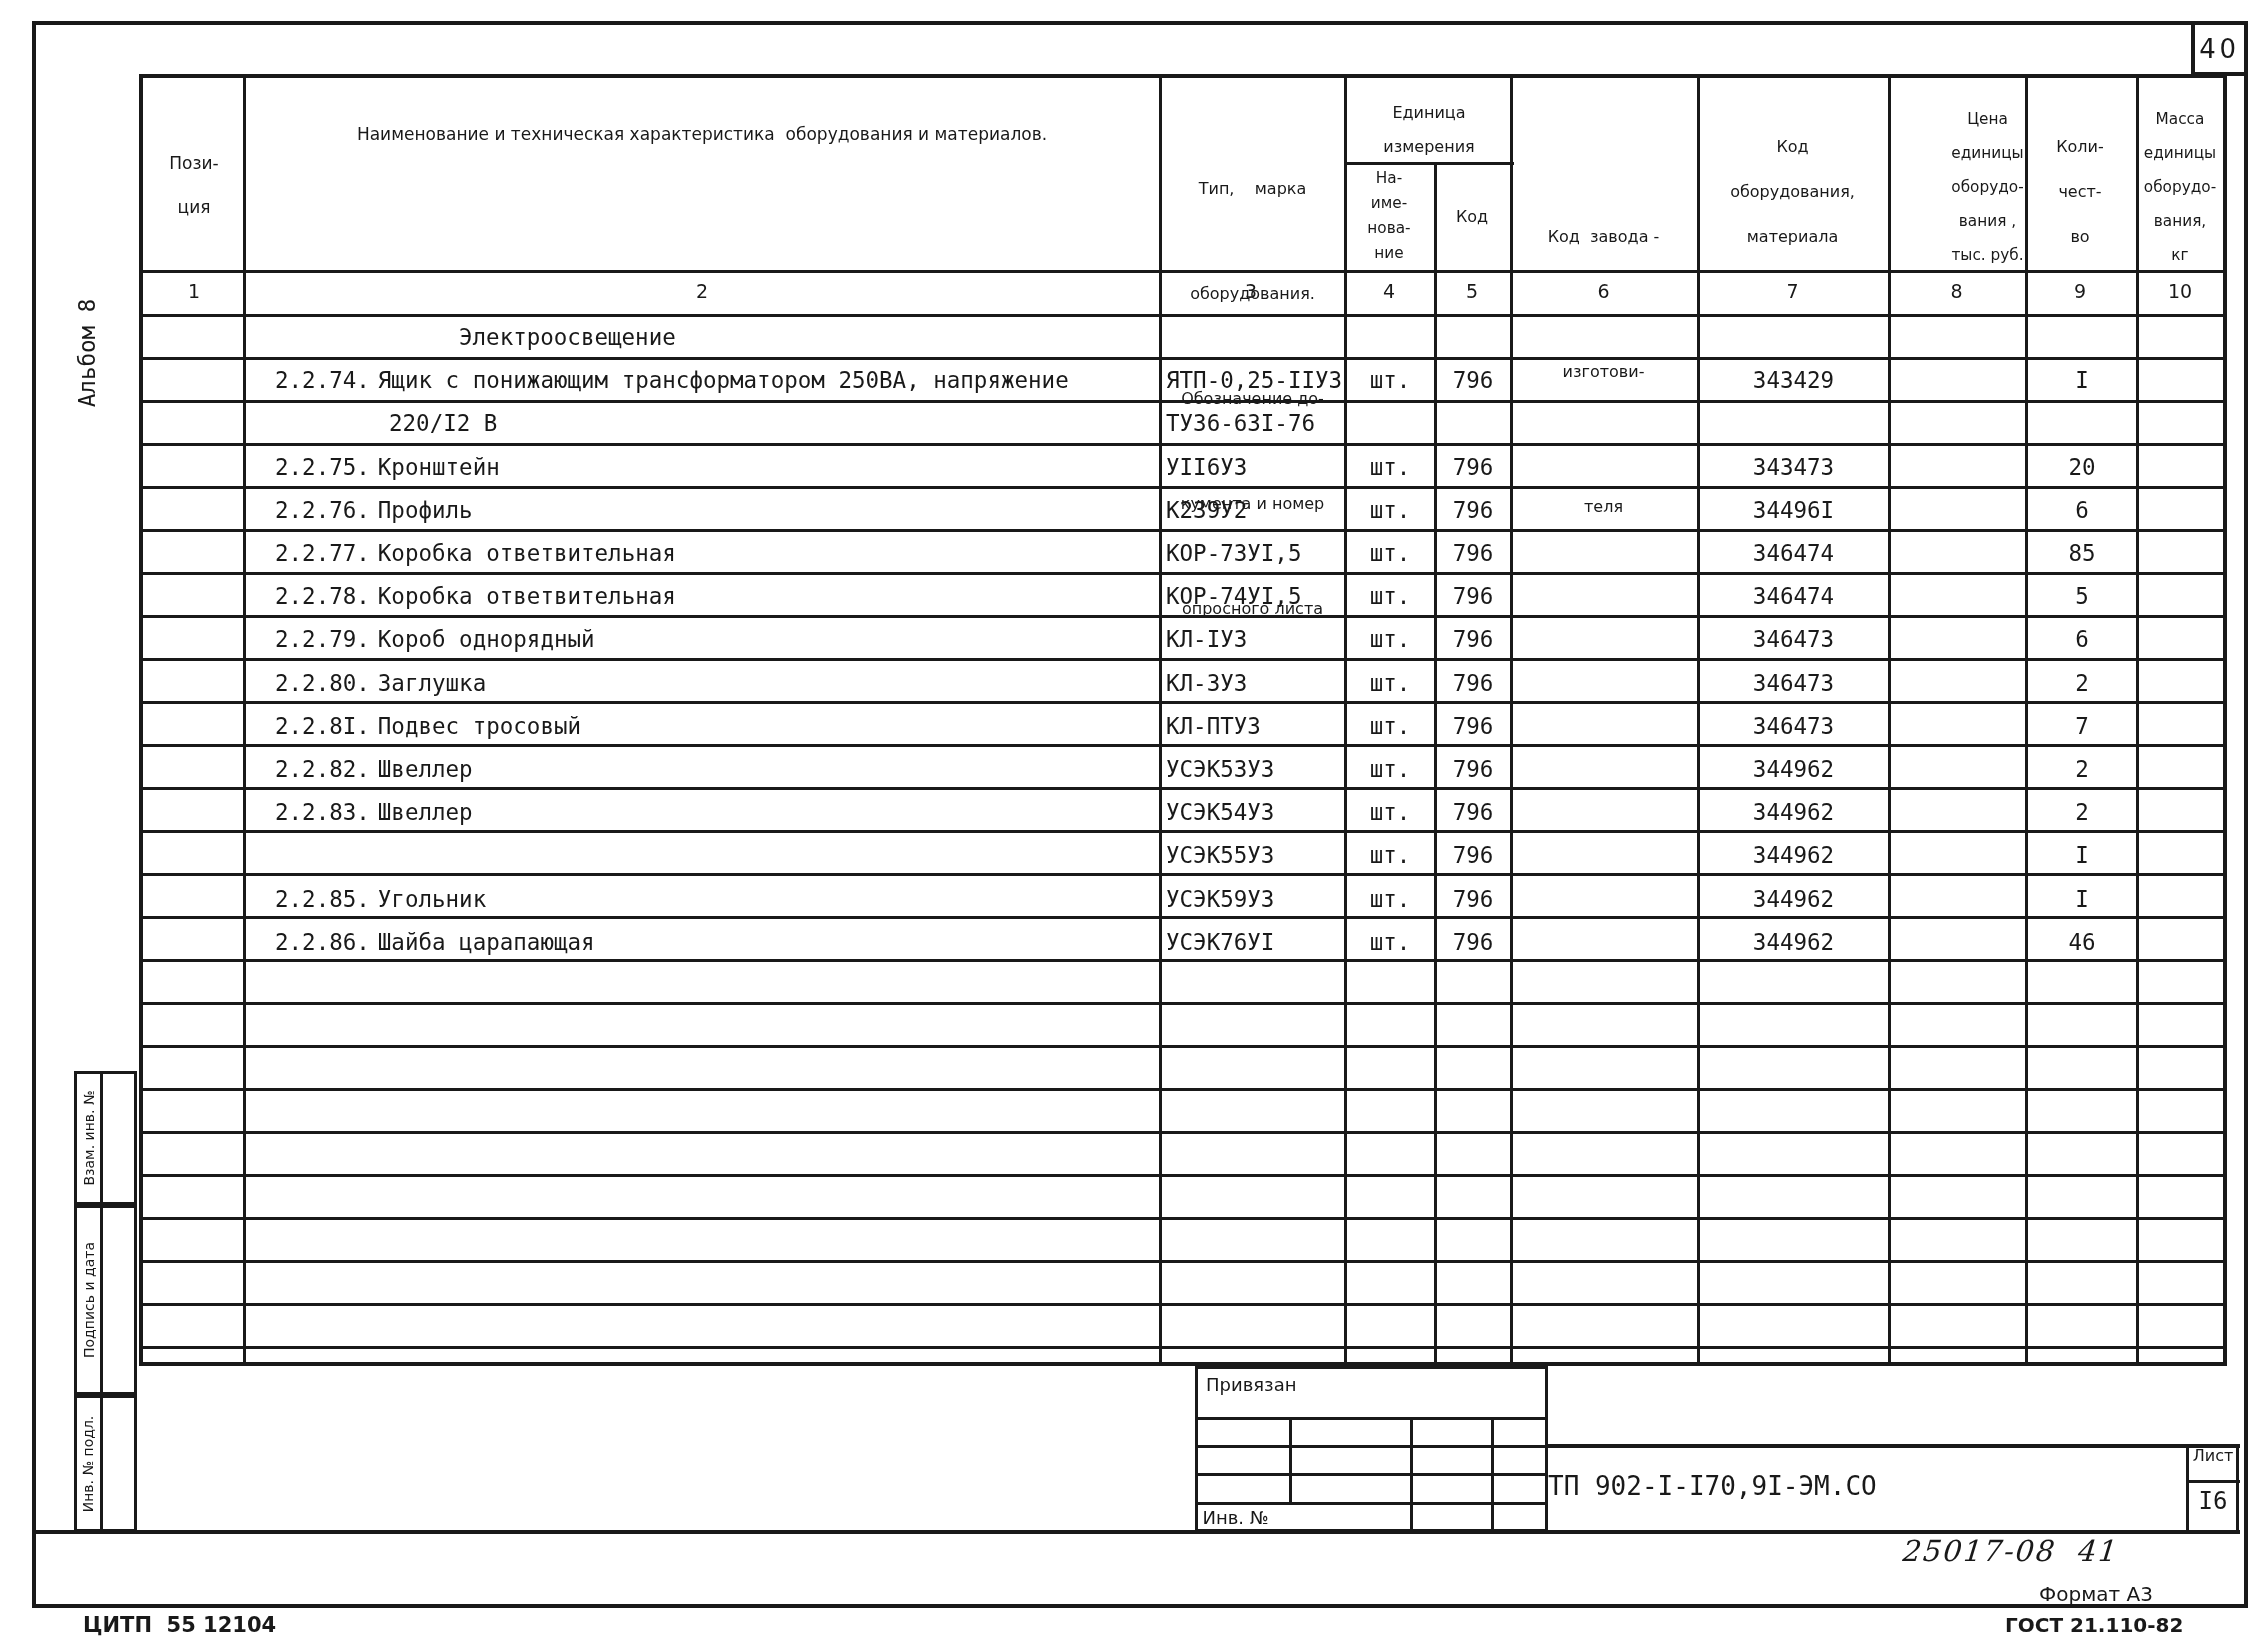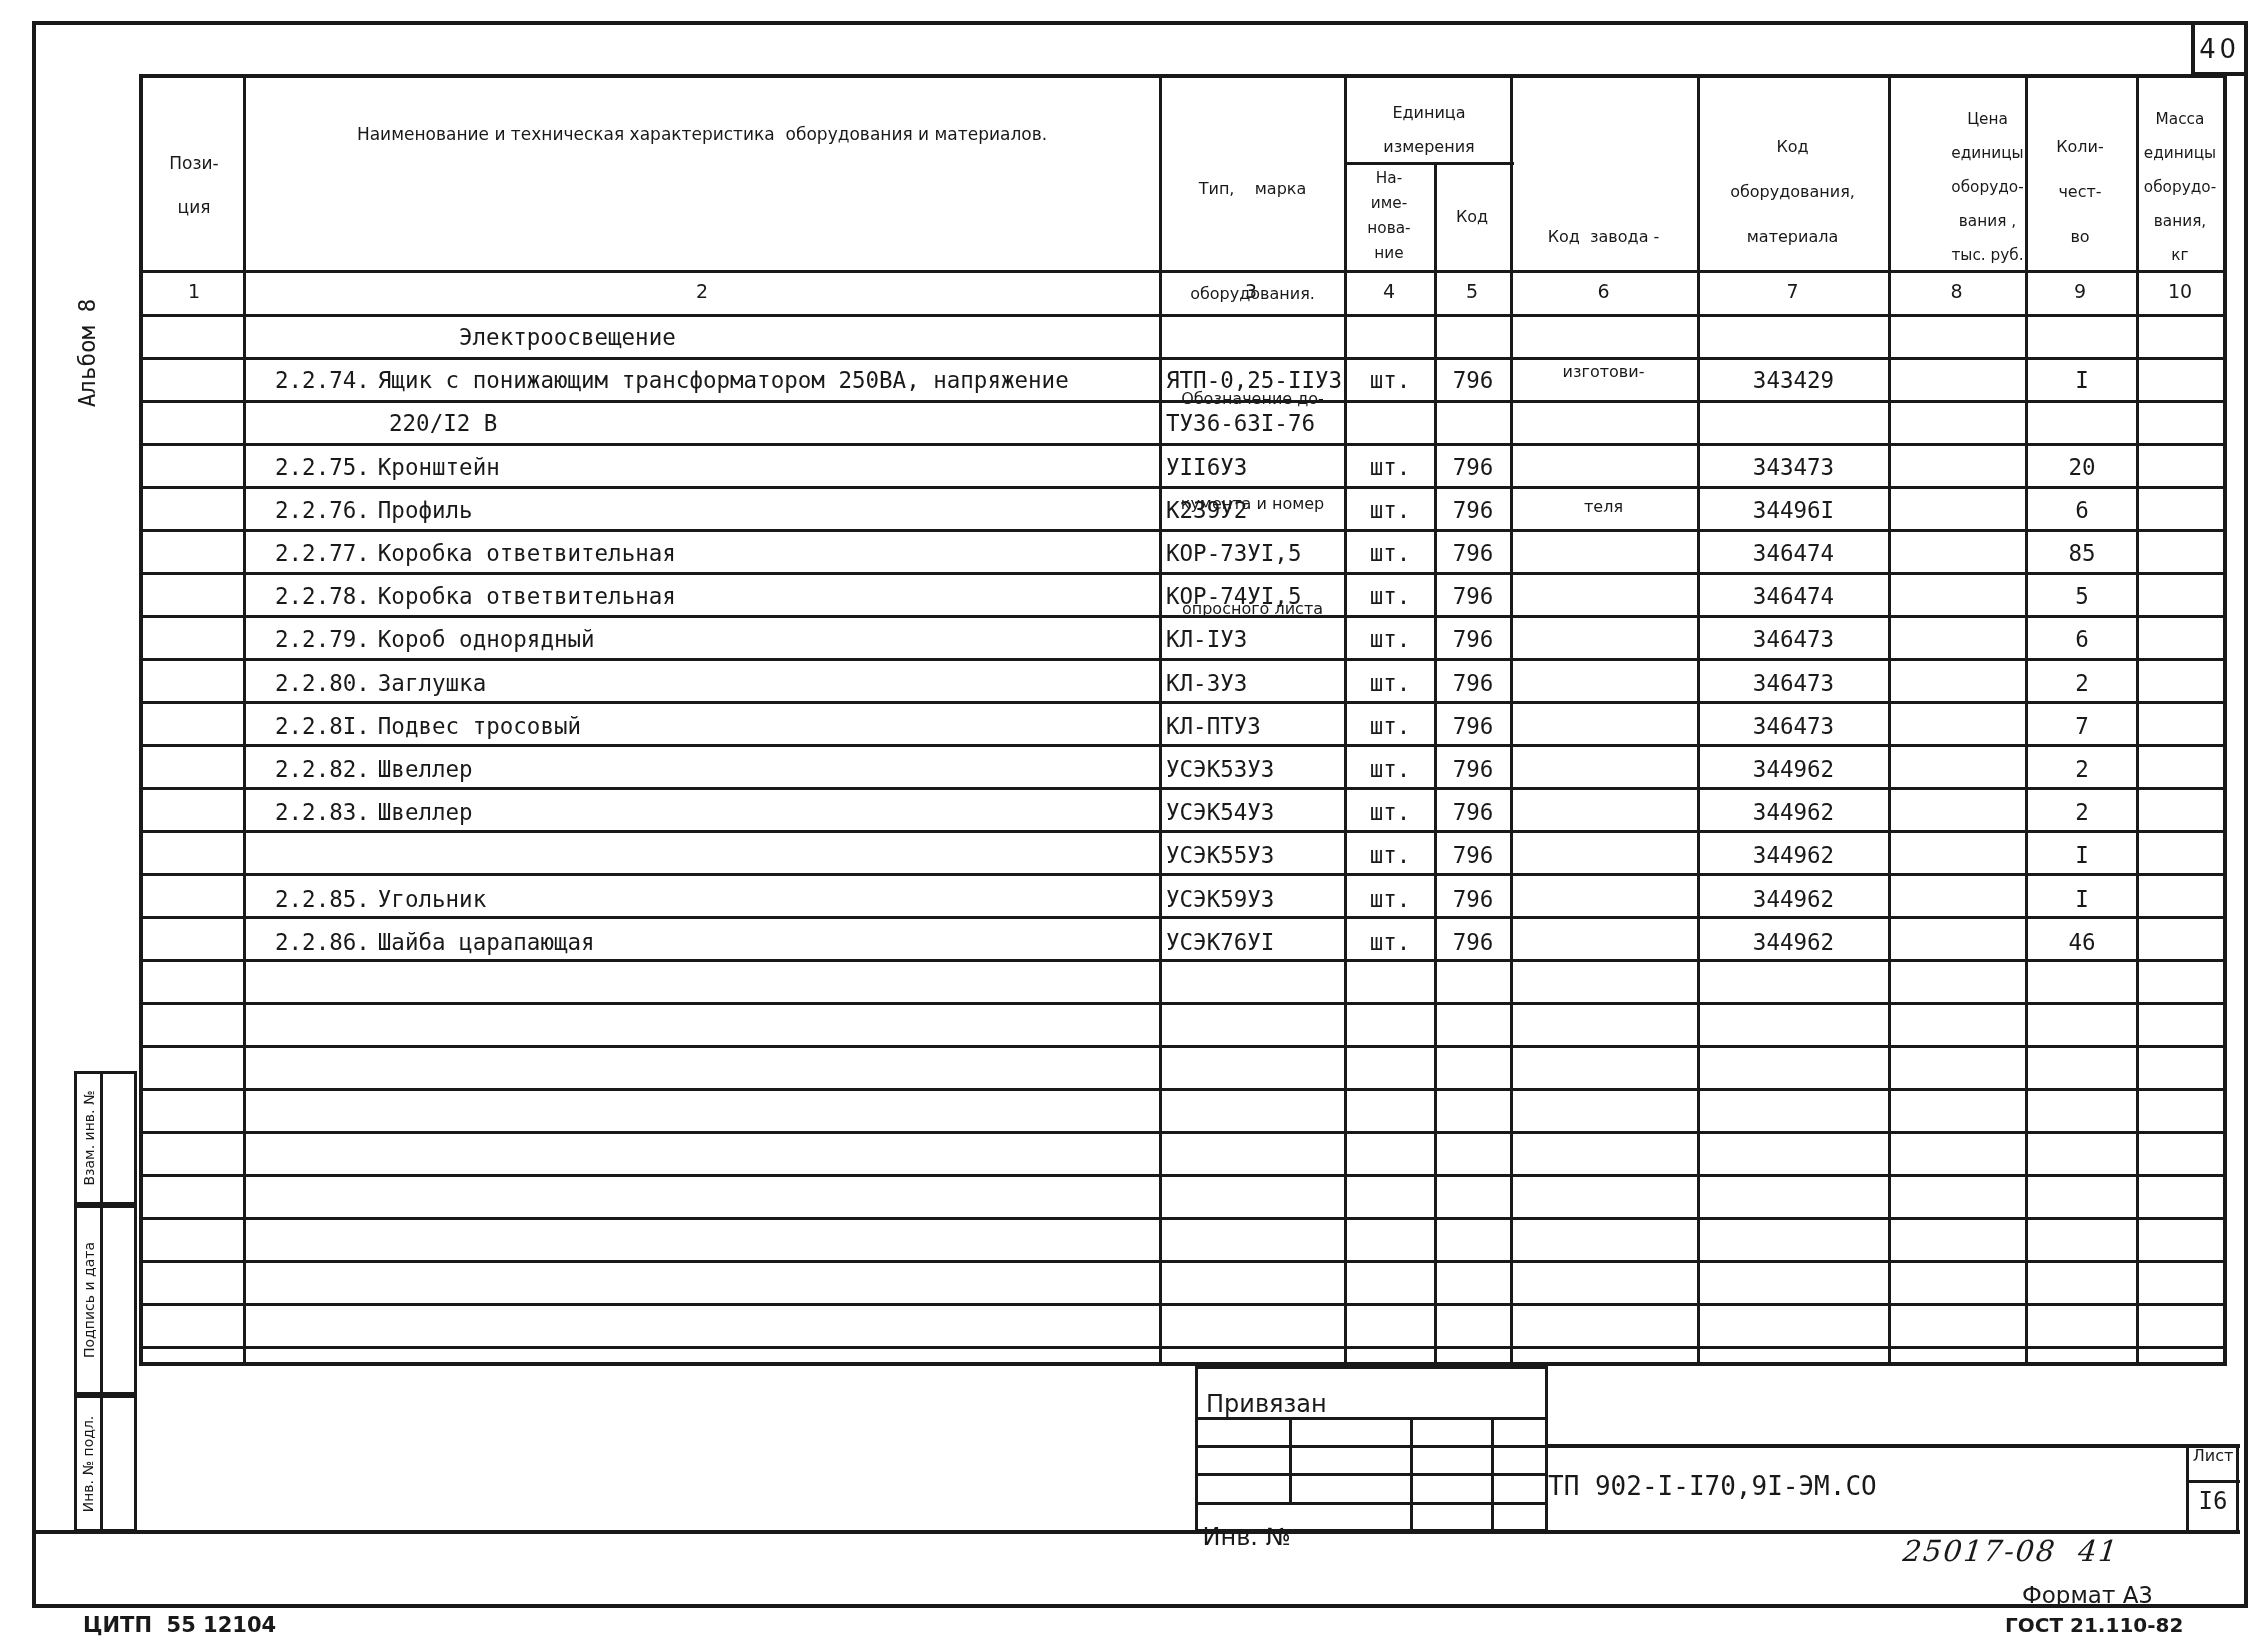--- a/index.html
+++ b/index.html
@@ -60,27 +60,27 @@
   .unit-cell{left:1202px;width:90px;text-align:center;}
   .unitcode-cell{left:1292px;width:76px;text-align:center;}
   .factory-cell{left:1368px;width:187px;text-align:center;}
   .equip-cell{left:1555px;width:191px;text-align:center;}
   .price-cell{left:1746px;width:137px;text-align:center;}
   .qty-cell{left:1884px;width:110px;text-align:center;}
   .mass-cell{left:1994px;width:86px;text-align:center;}
 
   
   .priv{left:1195px;top:1366px;width:353px;height:166px;border:3.6px solid var(--ink);box-sizing:border-box;}
-  .priv .lbl{position:absolute;font-size:24px;margin-top:16px;}
+  .priv .lbl{position:absolute;font-size:18px;}
   .titletext{left:1548px;top:1471px;width:564px;text-align:left;font-size:26px;}
   .list-lbl{left:2186px;top:1446px;width:54px;text-align:center;font-size:16px;}
   .list-num{left:2186px;top:1487px;width:54px;text-align:center;font-size:24px;}
   .handwrite{left:1903px;top:1534px;font-family:"DejaVu Serif", serif;font-style:italic;font-size:29px;
              transform:skewX(-6deg);letter-spacing:1.8px;}
-  .format{left:1975px;top:1582px;width:178px;text-align:right;font-size:23px;}
+  .format{left:1975px;top:1582px;width:178px;text-align:right;font-size:20px;}
   .gost{left:2005px;top:1613px;font-size:20px;font-weight:bold;text-align:center;}
   .citp{left:83px;top:1613px;font-size:21px;font-weight:bold;}
 </style>
 </head>
 <body>
 
 <div class="sheet">
 
   <div class="abs frame"></div>
   <div class="abs corner-box draw">

